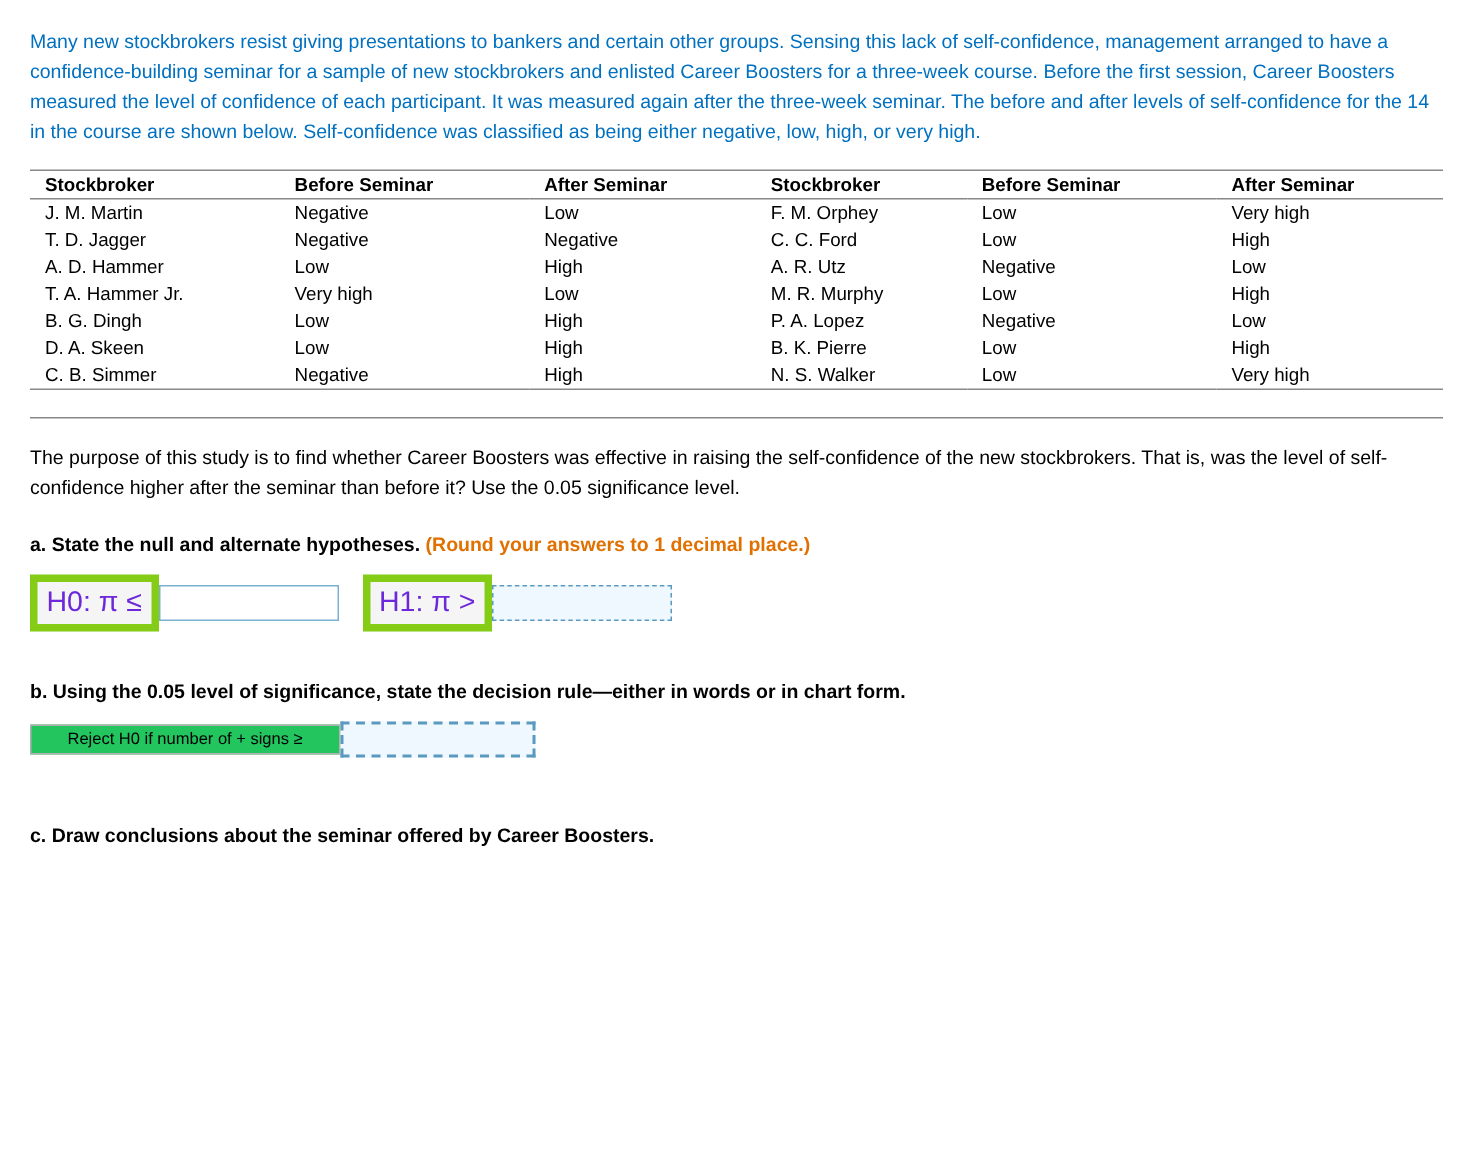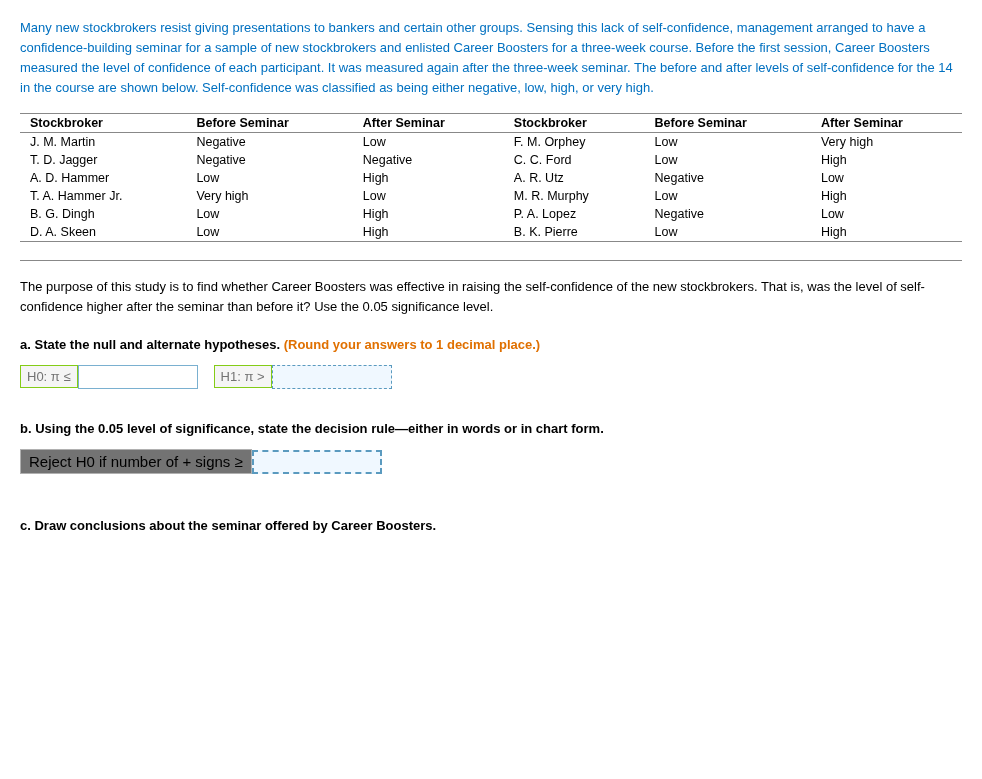--- a/index.html
+++ b/index.html
@@ -56,25 +56,25 @@
       color: #e07000;
       font-weight: bold;
     }
     .hypothesis-row {
       display: flex;
       align-items: center;
       gap: 0px;
       margin-bottom: 8px;
     }
     .hypothesis-label {
-      font-size: 13px;
-      color: #737373;
+      font-size: 19px;
+      color: #6d28d9;
       white-space: nowrap;
       padding: 3px 6px;
-      border: 1px solid #84cc16;
+      border: 5px solid #84cc16;
       background: #f5f5f5;
       min-width: 55px;
     }
     .hypothesis-input {
       border: 1px solid #7ab0d0;
       background: #fff;
       height: 24px;
       width: 120px;
       outline: none;
       padding: 2px 4px;
@@ -91,25 +91,25 @@
     }
     .section-c {
       margin-top: 42px;
     }
     .decision-row {
       display: flex;
       align-items: center;
       gap: 0px;
     }
     .decision-label {
-      font-size: 15px;
-      color: #000;
-      padding: 3px 8px;
+      font-size: 11px;
+      color: #000;
+      padding: 3px 24px;
       border: 1px solid #b0b0b0;
-      background: #737373;
+      background: #22c55e;
       white-space: nowrap;
     }
     .decision-input {
       border: 2px dashed #5a9abf;
       background: #f0f8ff;
       height: 24px;
       width: 130px;
       outline: none;
       padding: 2px 4px;
       font-size: 13px;
@@ -180,20 +180,28 @@
           <td>Low</td>
         </tr>
         <tr>
           <td>D. A. Skeen</td>
           <td>Low</td>
           <td>High</td>
           <td>B. K. Pierre</td>
           <td>Low</td>
           <td>High</td>
         </tr>
+        <tr>
+          <td>C. B. Simmer</td>
+          <td>Negative</td>
+          <td>High</td>
+          <td>N. S. Walker</td>
+          <td>Low</td>
+          <td>Very high</td>
+        </tr>
       </tbody>
   </table>
 </div>
 
 <p class="purpose-text">
   The purpose of this study is to find whether Career Boosters was effective in raising the self-confidence of the new stockbrokers. That is, was the level of self-confidence higher after the seminar than before it? Use the 0.05 significance level.
 </p>
 
 <div class="section-a">
   <p class="section-label">

